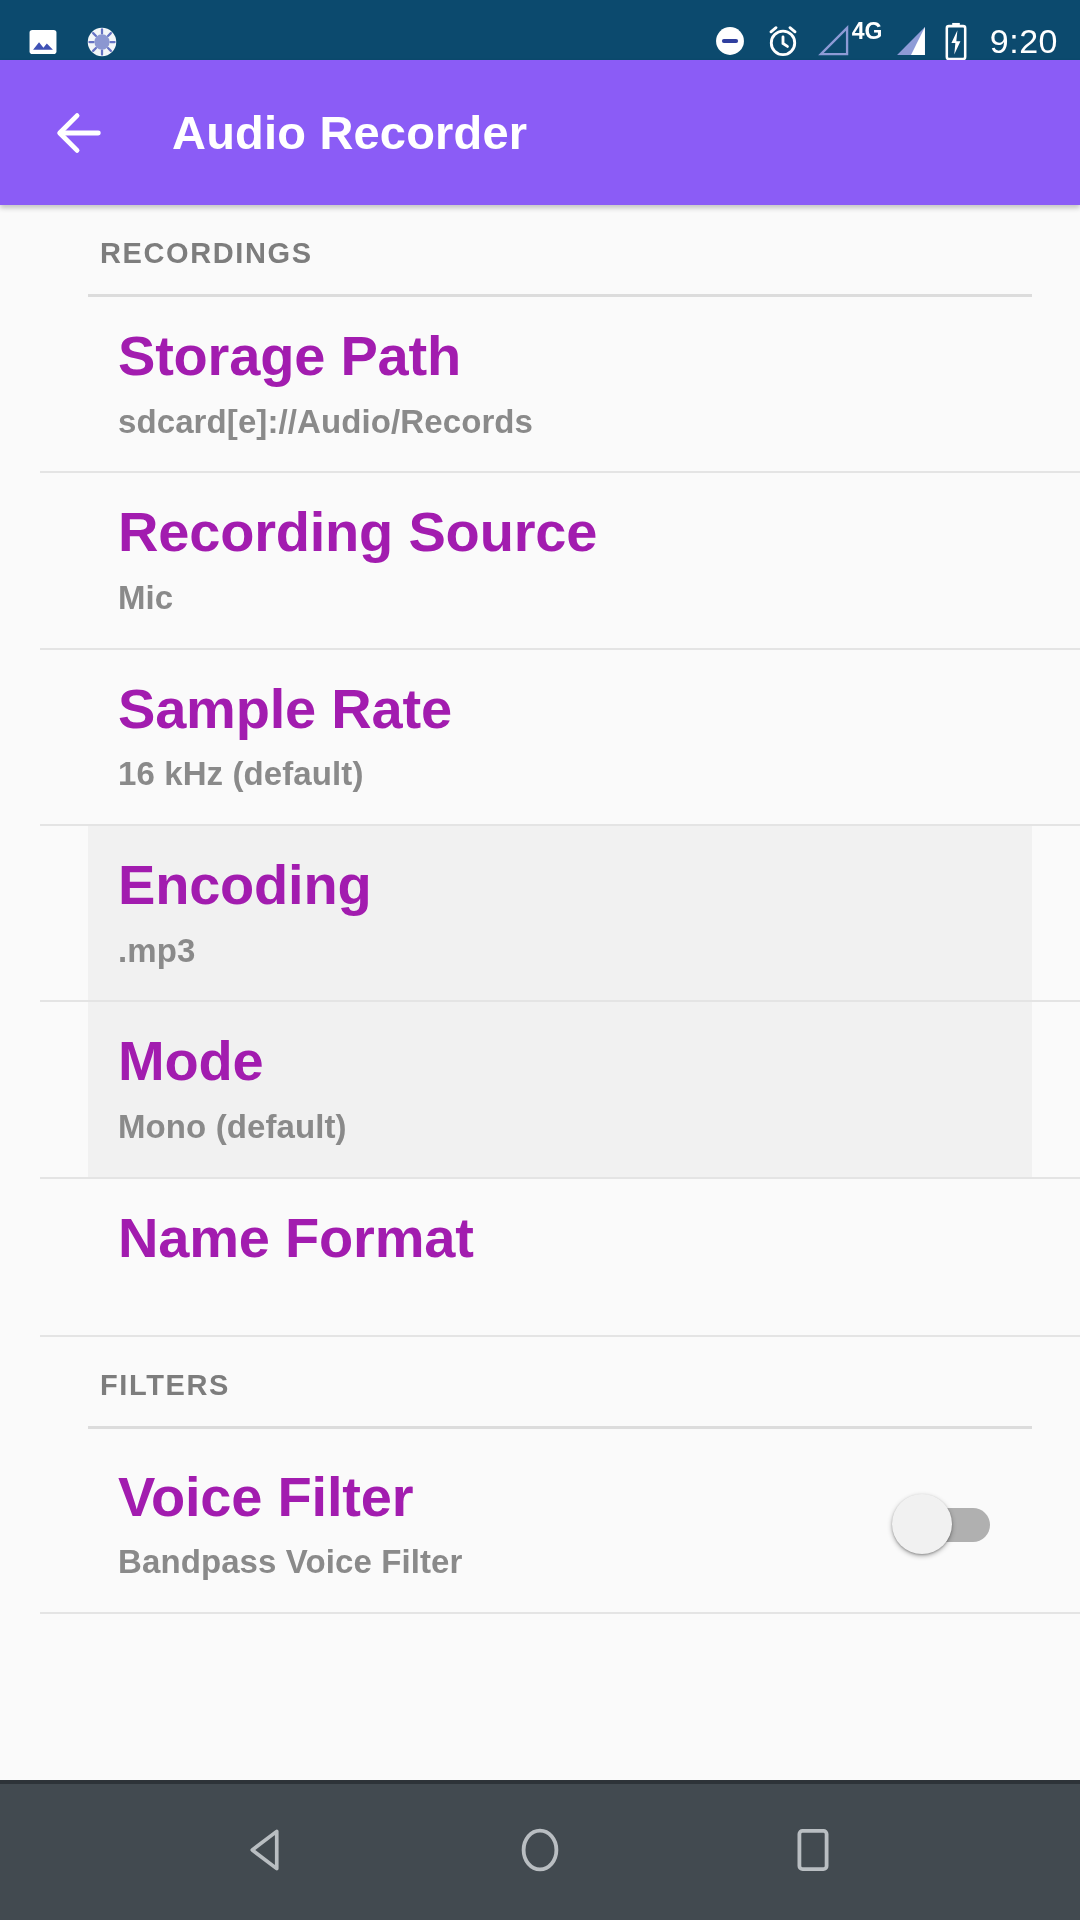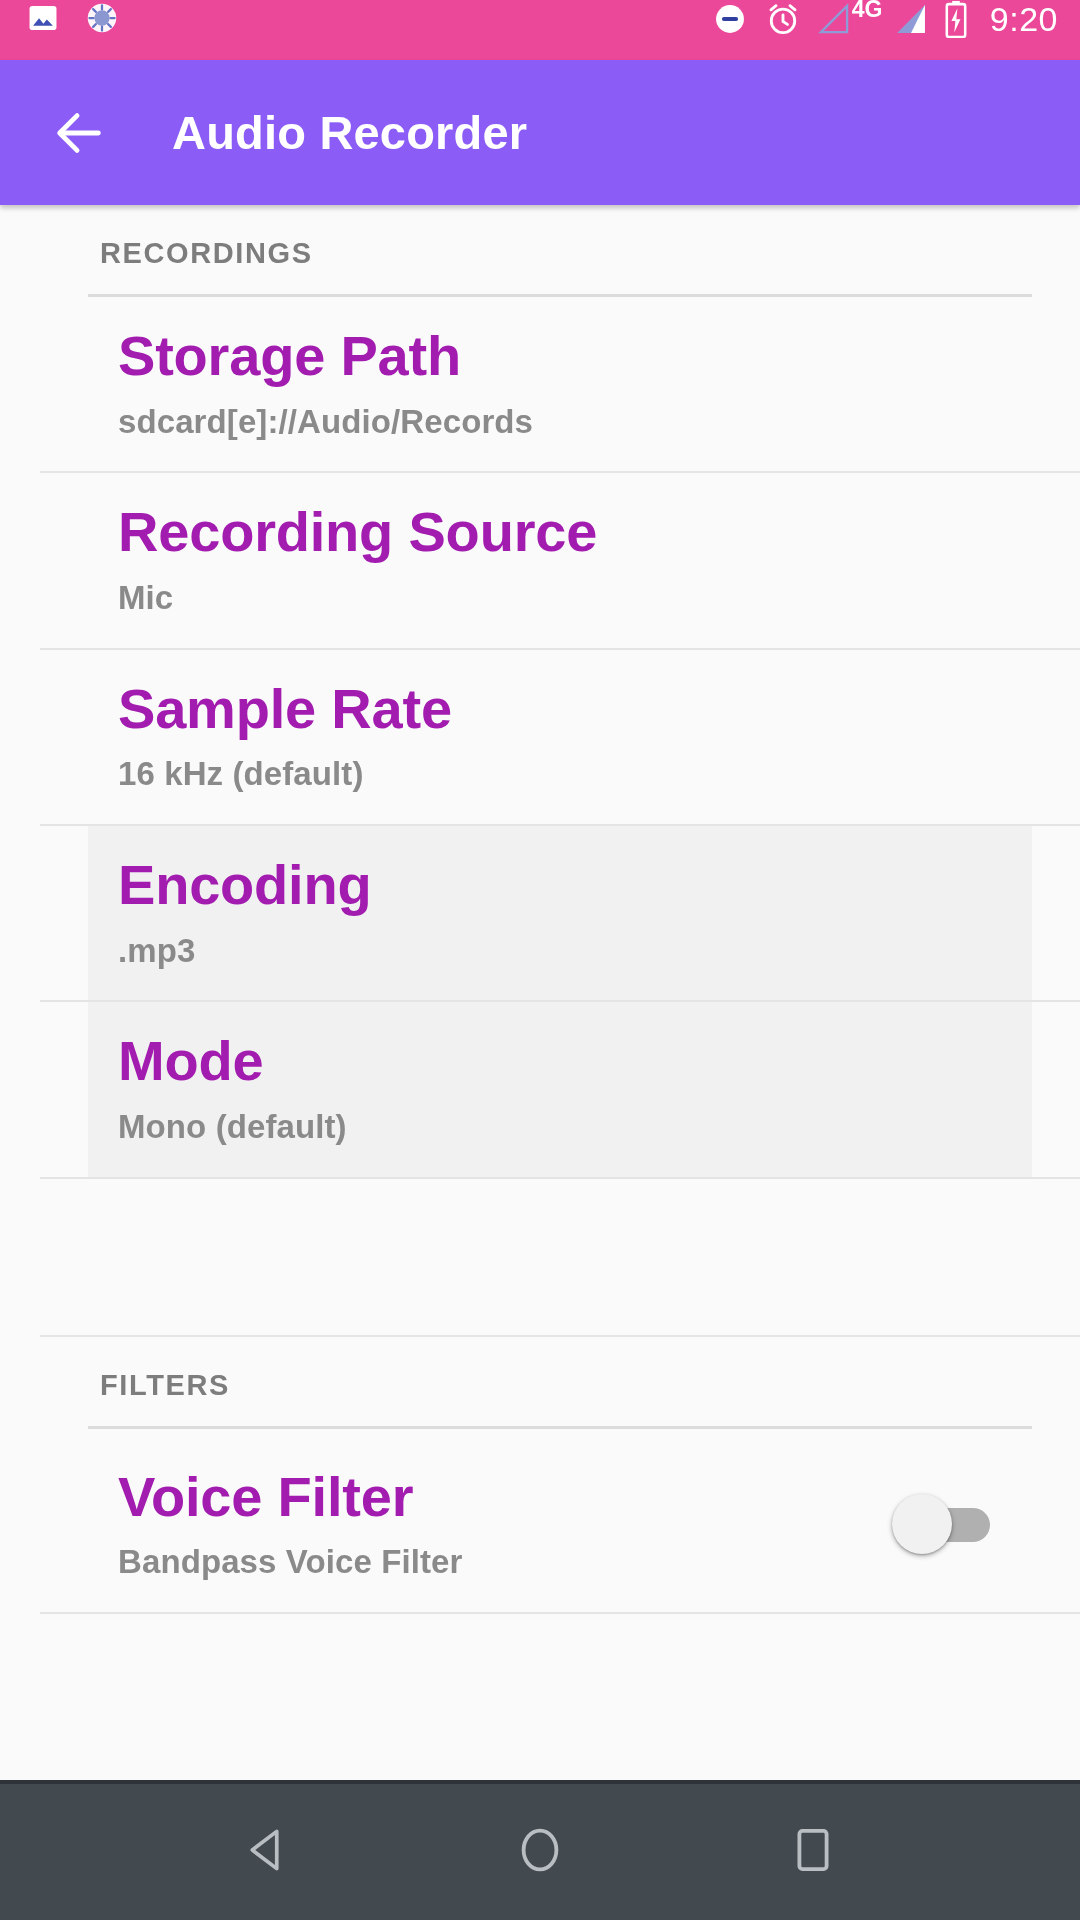--- a/index.html
+++ b/index.html
@@ -18,23 +18,23 @@
     width:1080px;
     height:1920px;
     background:#fafafa;
     display:flex;
     flex-direction:column;
   }
 
   
   .status-bar {
     height:60px;
-    background:#ec4899;
-    display:flex;
-    align-items:flex-start;
+    background:#0c4a6e;
+    display:flex;
+    align-items:flex-end;
     padding:0 22px 0 26px;
     flex:0 0 60px;
   }
   .status-left { display:flex; align-items:center; gap:24px; }
   .status-right {
     margin-left:auto;
     display:flex;
     align-items:center;
     gap:16px;
   }
@@ -304,20 +304,21 @@
         </div>
       </div>
       <div class="pref-row highlight">
         <div class="pref-texts">
           <div class="pref-title">Mode</div>
           <div class="pref-summary">Mono (default)</div>
         </div>
       </div>
       <div class="pref-row">
         <div class="pref-texts">
+          <div class="pref-title">Name Format</div>
         </div>
       </div>
       <div class="section-header">
         <span class="sh-text">FILTERS</span>
         <div class="sh-rule"></div>
       </div>
       <div class="pref-row with-toggle">
         <div class="pref-texts">
           <div class="pref-title">Voice Filter</div>
           <div class="pref-summary">Bandpass Voice Filter</div>

